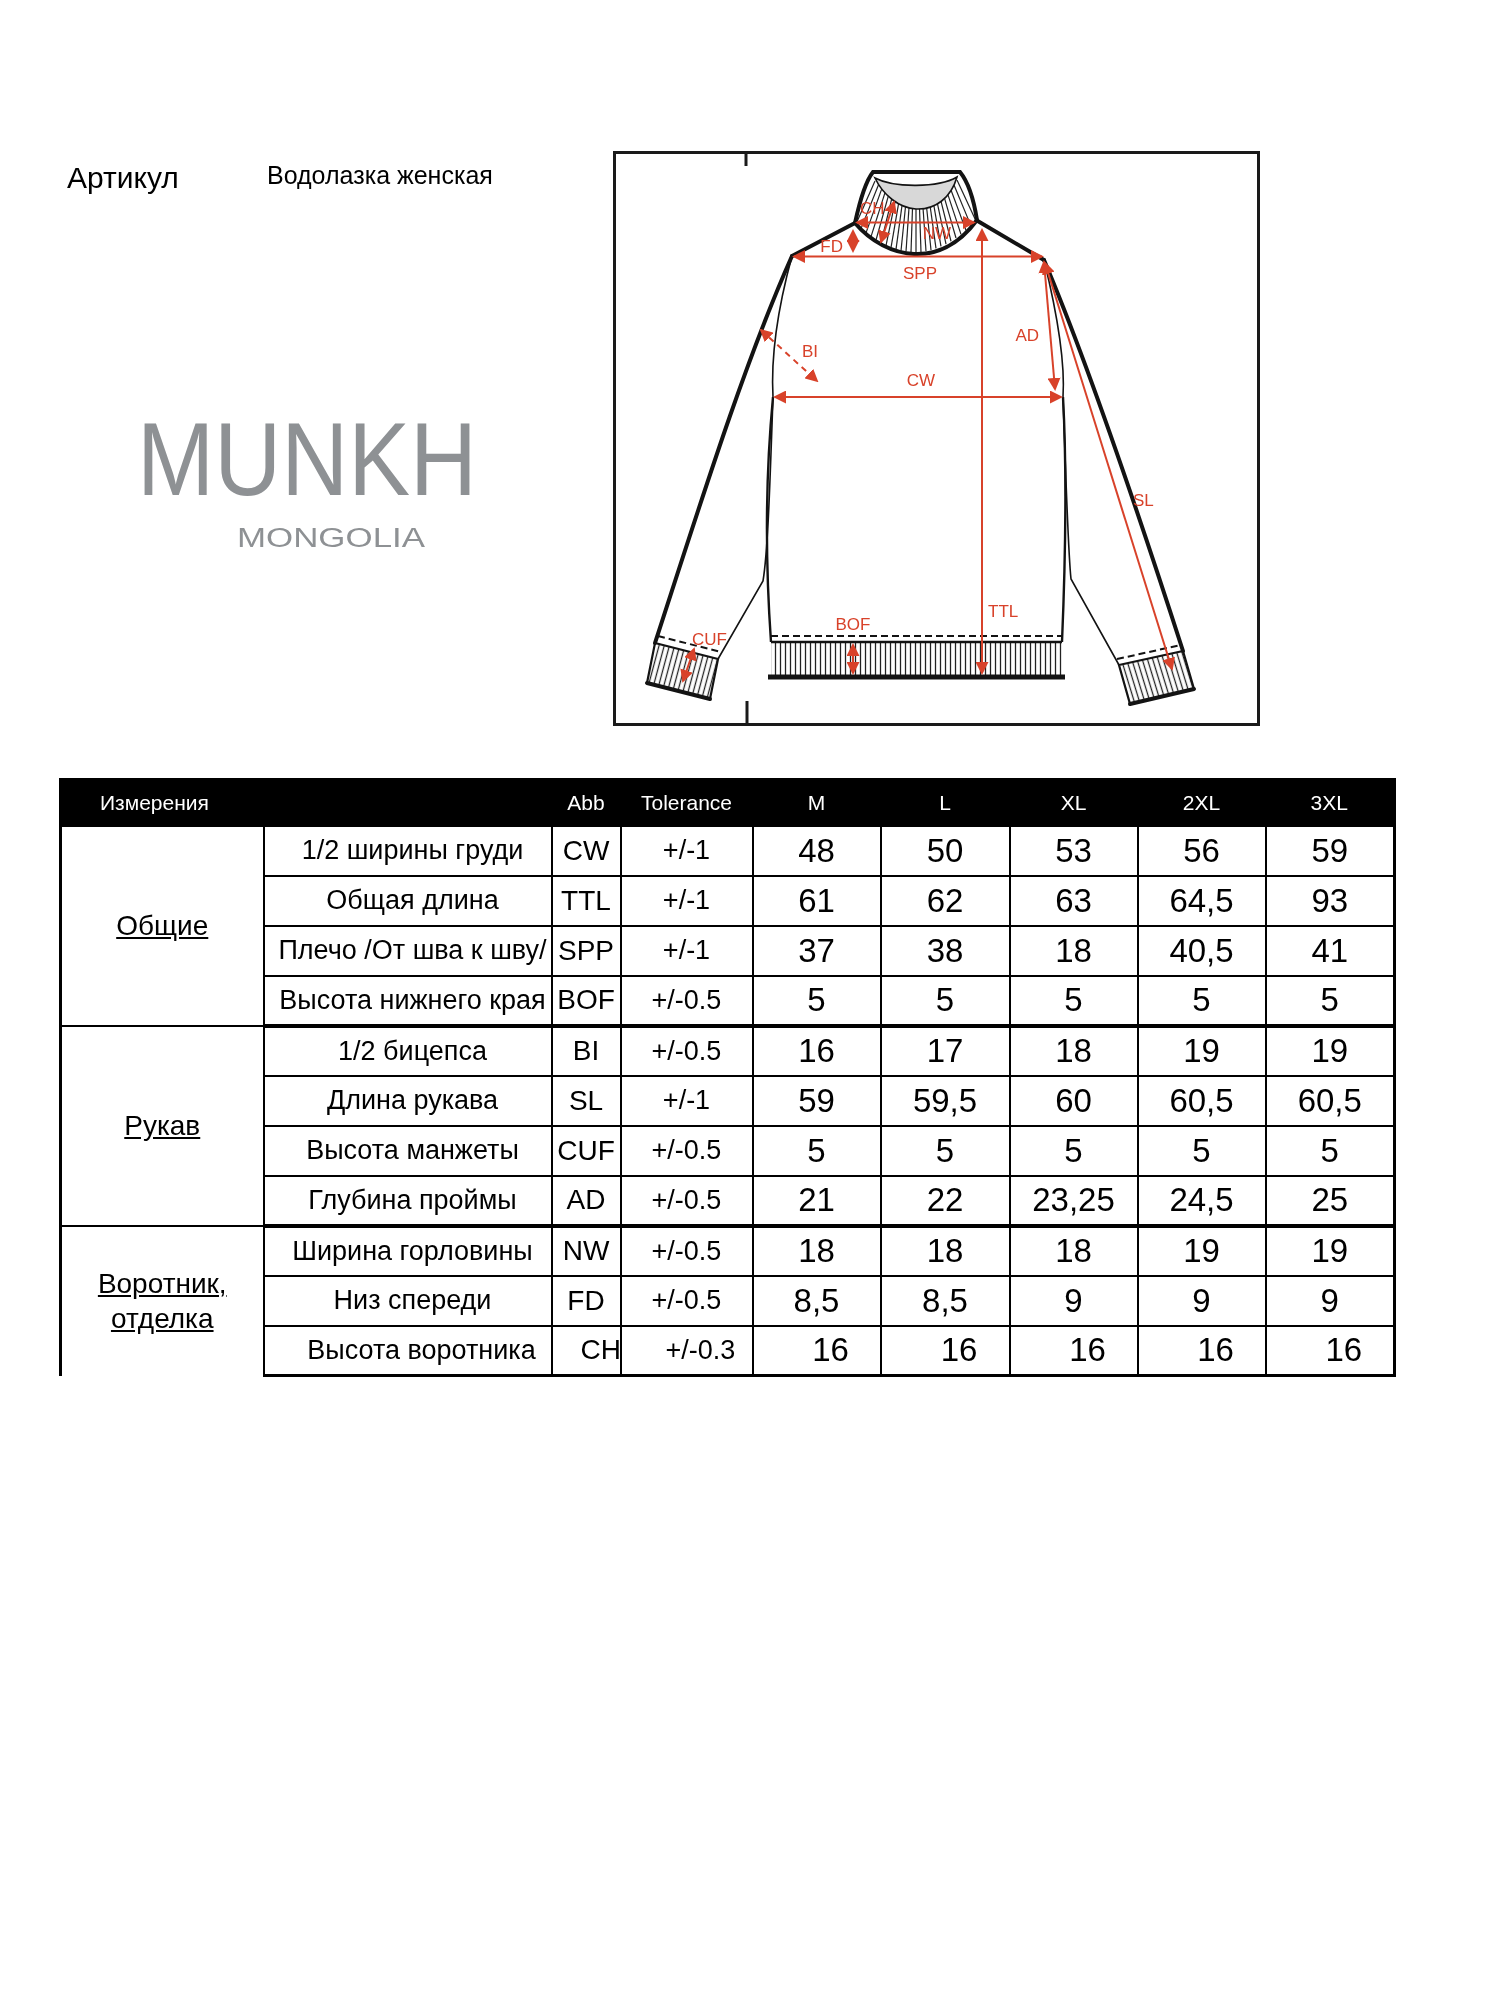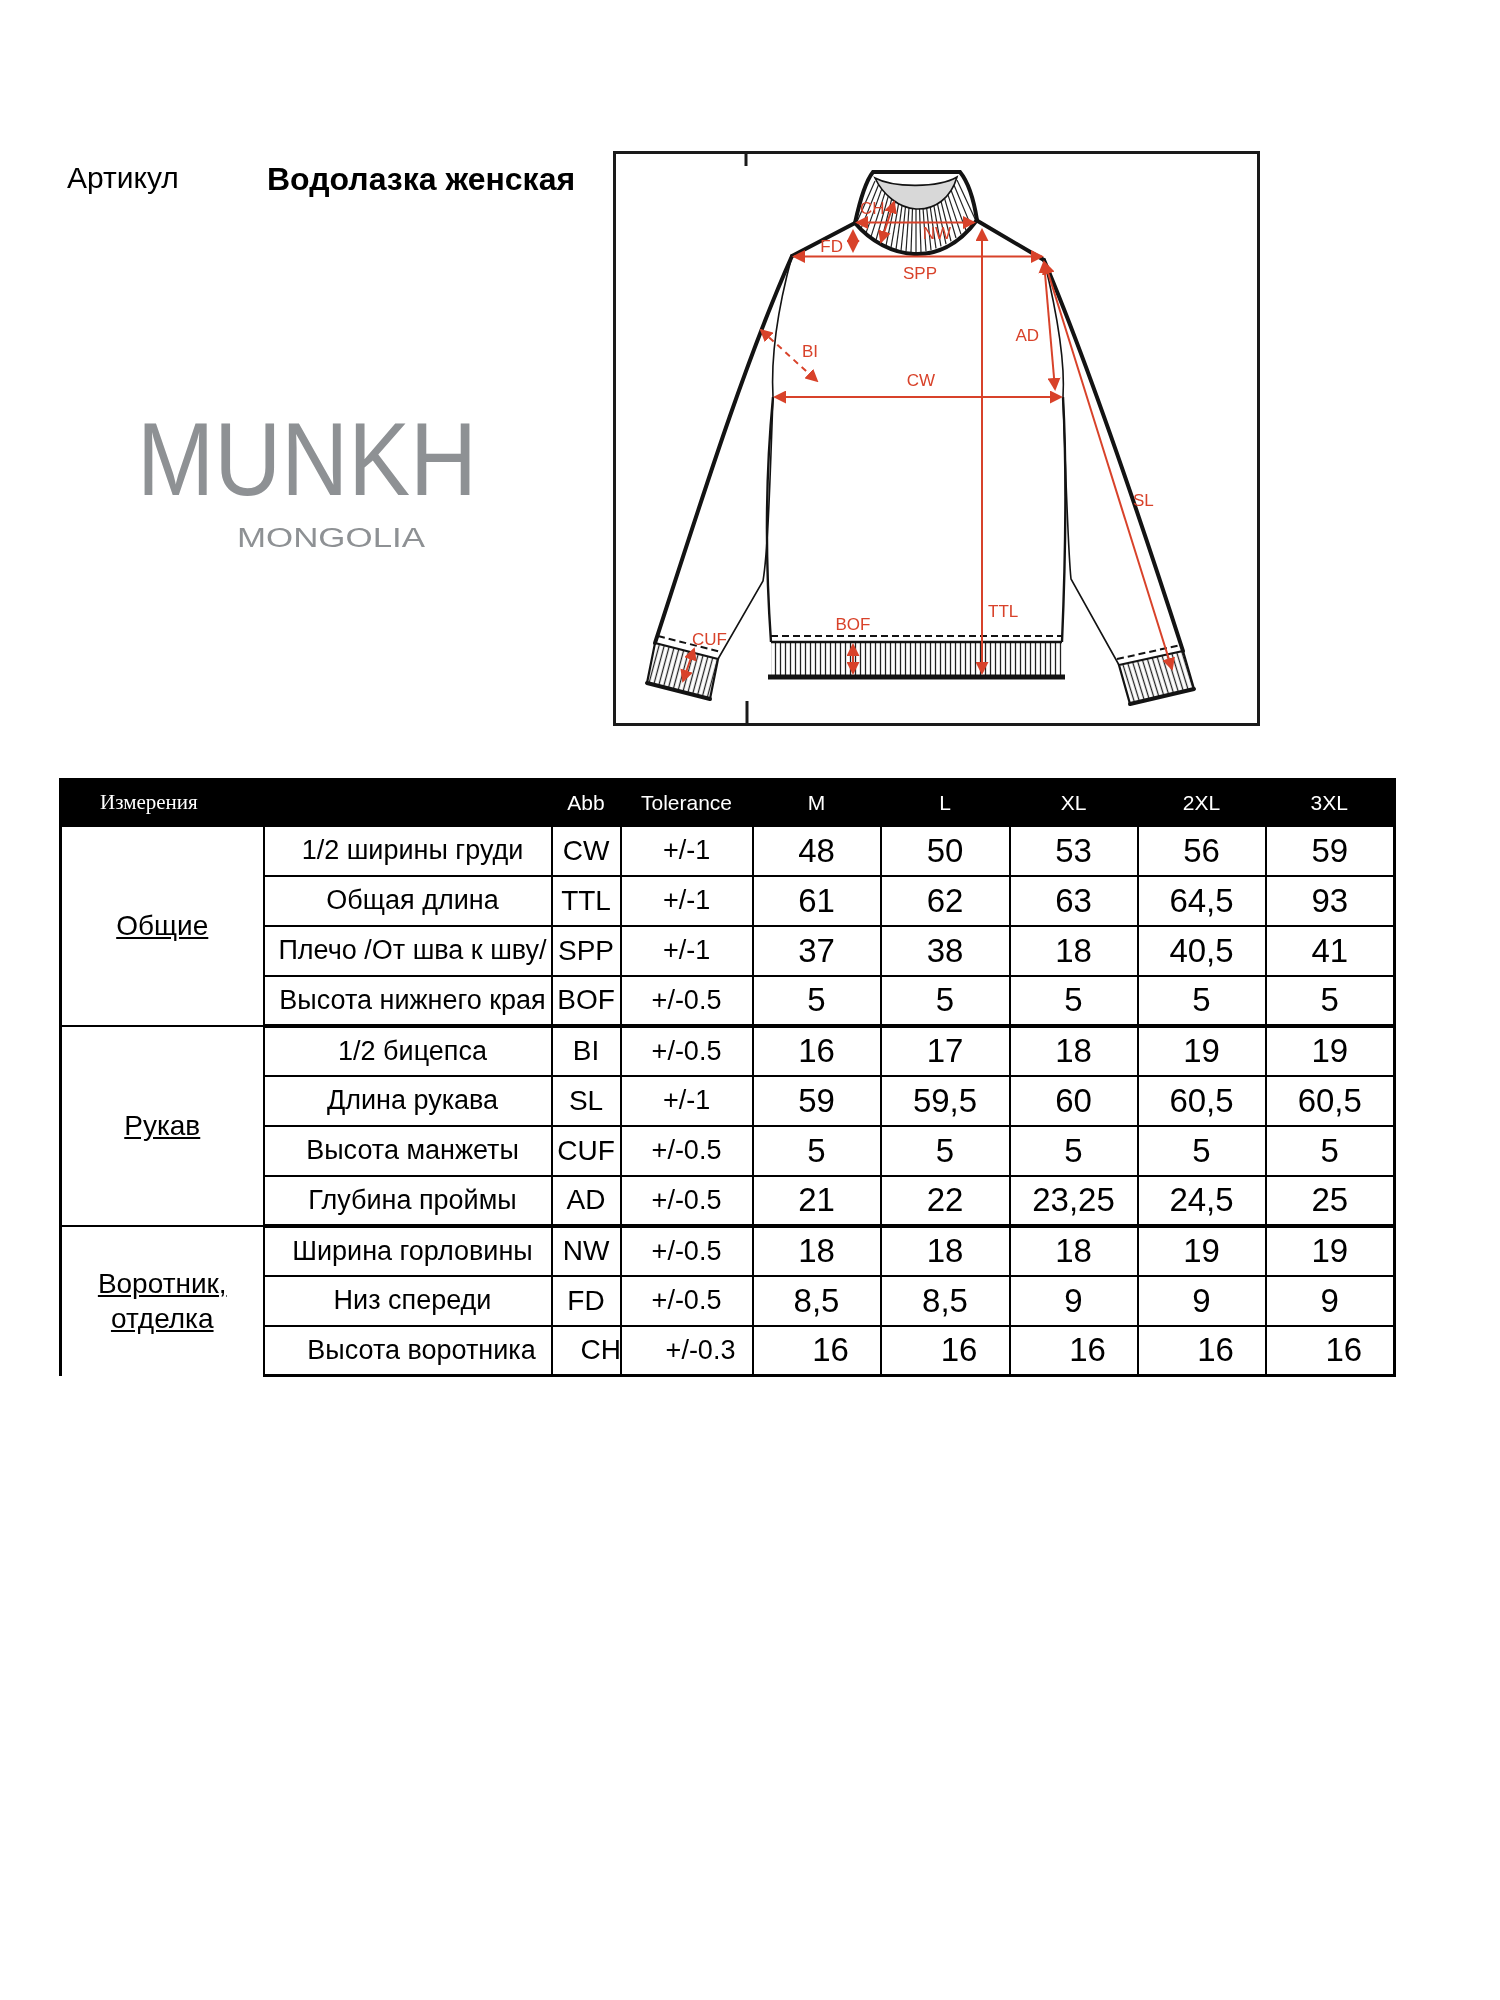--- a/index.html
+++ b/index.html
@@ -2,21 +2,21 @@
 <html style="--accent: #d8422a; --logo-gray: #8e9194;"><head>
 <meta charset="utf-8">
 <style>
   :root{ --accent:#d8422a; --ink:#131313; --logo-gray:#8e9194; }
   *{ margin:0; padding:0; box-sizing:border-box; }
   html,body{ background:#fff; }
   body{ width:1500px; height:2000px; position:relative; font-family:"Liberation Sans",sans-serif; color:#000; }
 
   
   .article-label{ position:absolute; left:67px; top:161px; font-size:30px; font-weight:400; }
-  .article-value{ position:absolute; left:267px; top:161px; font-size:32px; font-weight:700; }
+  .article-value{ position:absolute; left:267px; top:161px; font-size:25px; font-weight:400; }
 
   
   .logo-svg{ position:absolute; left:130px; top:400px; }
   .logo-svg text{ fill:var(--logo-gray); font-family:"Liberation Sans",sans-serif; font-weight:300; }
 
   
   .diagram-svg{ position:absolute; left:613px; top:151px; }
   .thick{ stroke:var(--ink); stroke-width:4; fill:none; stroke-linecap:round; }
   .med{ stroke:var(--ink); stroke-width:2.4; fill:none; }
   .thin{ stroke:var(--ink); stroke-width:1.6; fill:none; }
@@ -25,21 +25,21 @@
   .red-line{ stroke:var(--accent); stroke-width:2; fill:none; marker-start:url(#ah); marker-end:url(#ah); }
   .red-dash{ stroke-dasharray:6 5; }
   .red-text{ fill:var(--accent); font-size:17px; font-family:"Liberation Sans",sans-serif; }
   #ah path{ fill:var(--accent); }
   .rib-stroke line{ stroke:#222; }
 
   
   .size-table{ position:absolute; left:59px; top:778px; width:1334px; border-collapse:collapse; table-layout:fixed; }
   .size-table th{ background:#000; color:#fff; font-size:21px; font-weight:400; height:46px;
                   border-top:3px solid #000; border-bottom:3px solid #000; vertical-align:middle; }
-  .size-table th:first-child{ border-left:3px solid #000; text-align:left; padding-left:38px;font-family:Liberation Serif, serif; }
+  .size-table th:first-child{ border-left:3px solid #000; text-align:left; padding-left:38px; }
   .size-table th:last-child{ border-right:3px solid #000; }
   .size-table td{ border:2px solid #000; height:50px; text-align:center; vertical-align:middle; background:#fff; }
   .size-table td:last-child{ border-right:3px solid #000; }
   .gcell{ font-size:28px; line-height:1.25; border-left:3px solid #000 !important; border-bottom:4px solid #000;text-decoration:underline; }
   .gcell.open-bottom{ border-bottom:none; }
   .ncell{ text-align:right; padding-left:10px; font-size:27px; white-space:nowrap; }
   .acell{ font-size:28px; }
   .tcell{ font-size:27px; }
   .vcell{ font-size:33px; }
   .grp-end td{ border-bottom-width:4px; }

